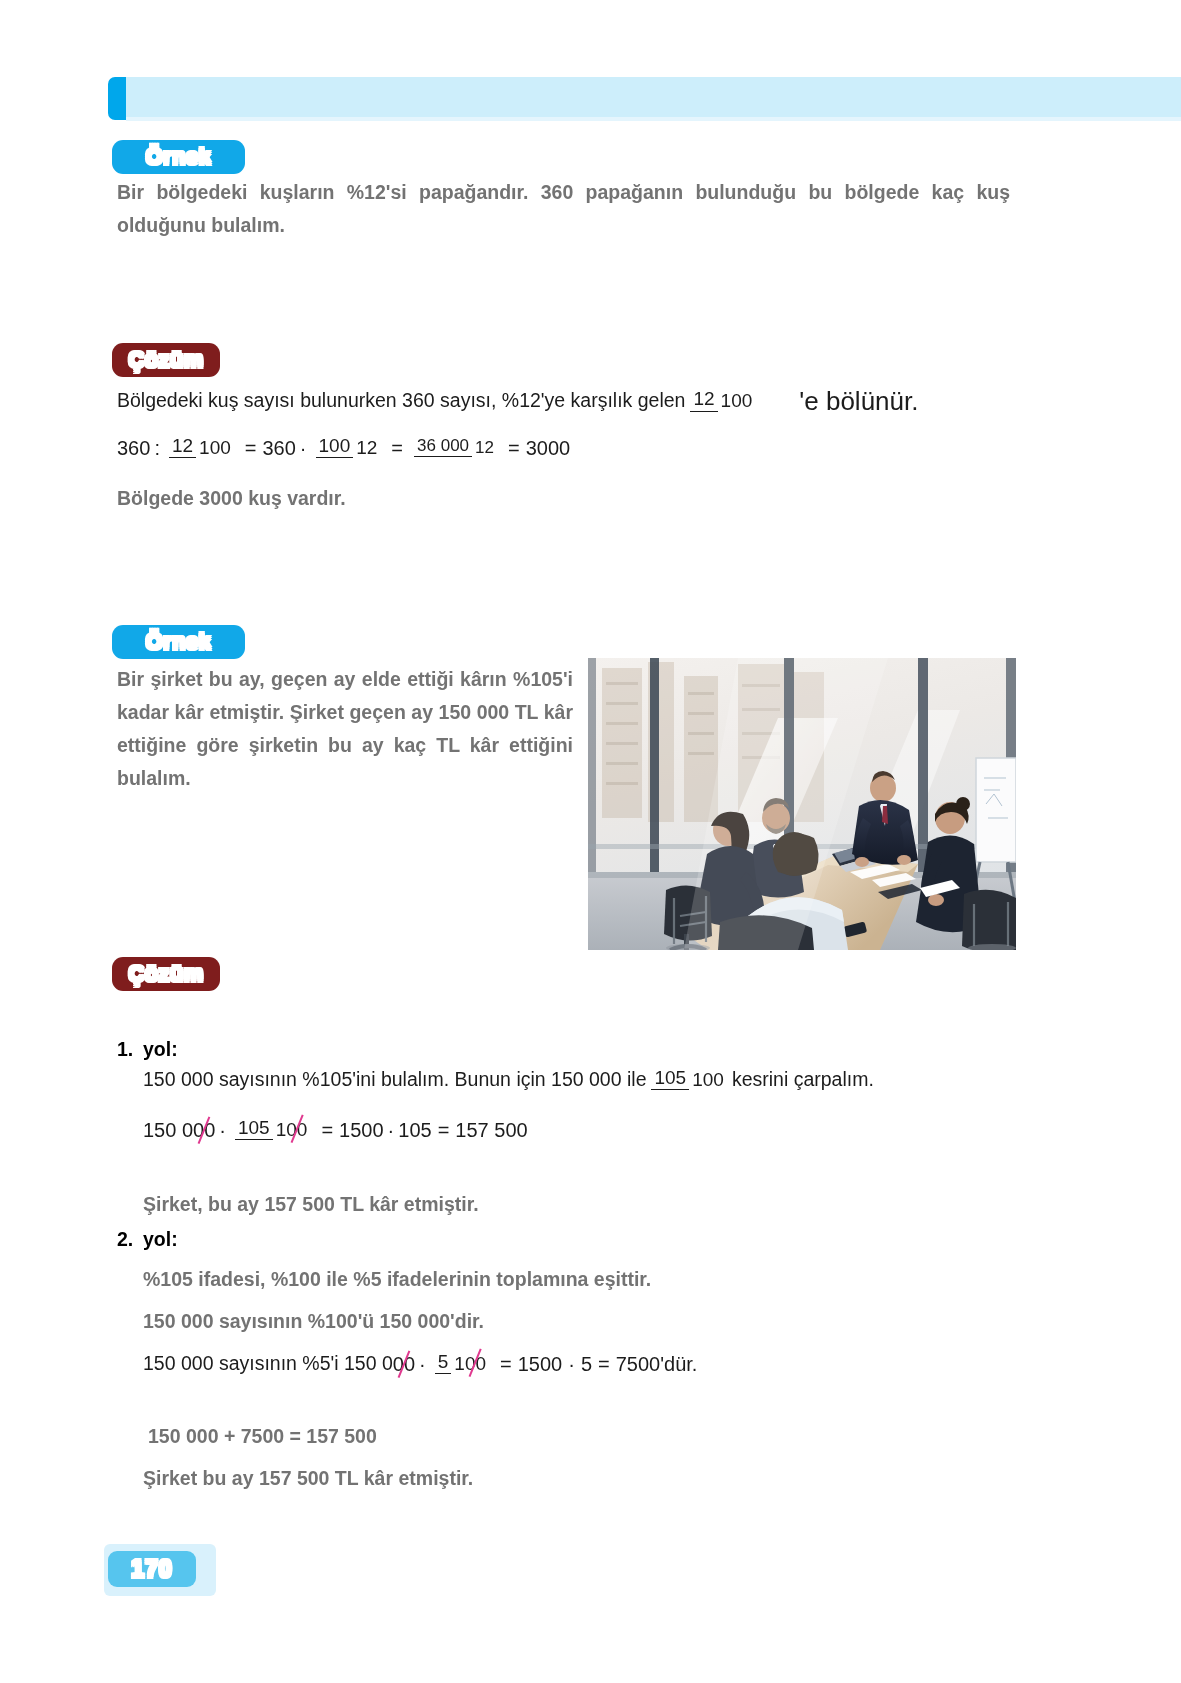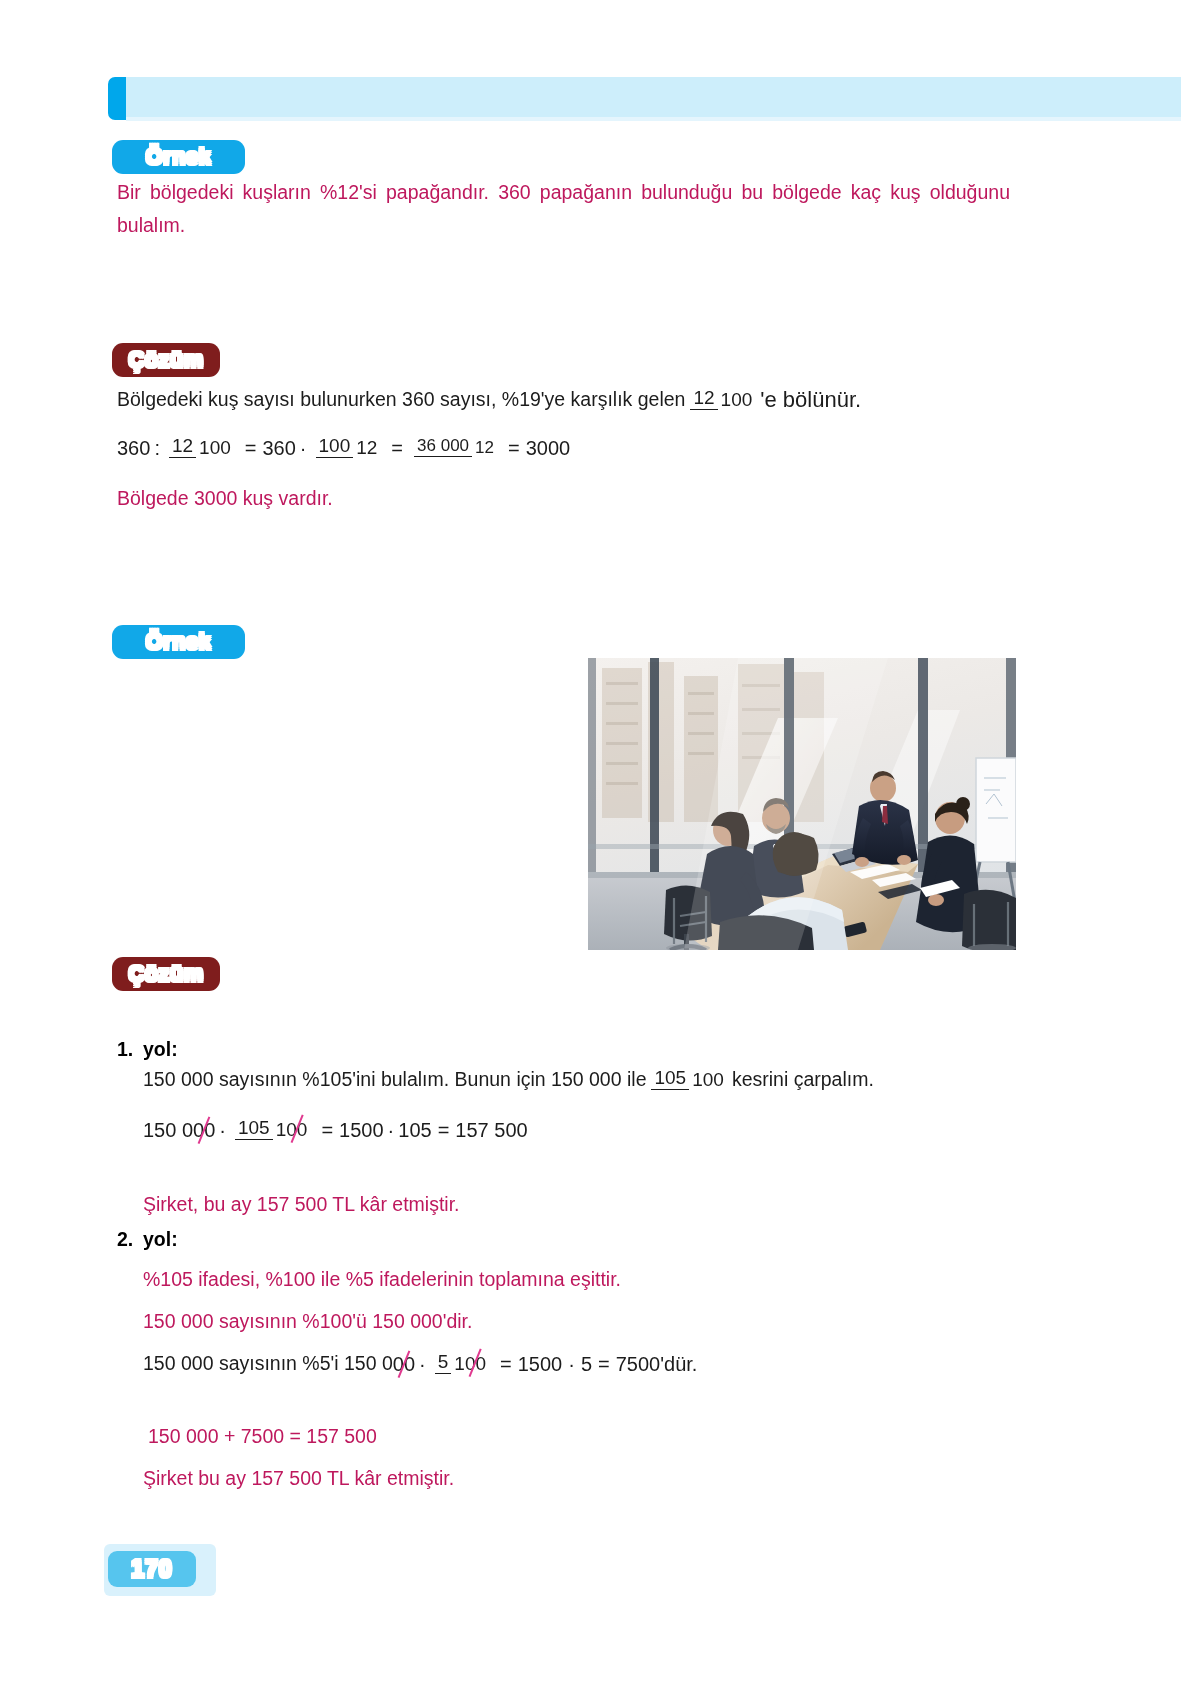--- a/index.html
+++ b/index.html
@@ -97,21 +97,22 @@
   .badge .label {
     position: relative;
     z-index: 2;
   }
 
   
   .para {
     position: absolute;
     font-size: 19.5px;
     line-height: 33px;
-    color: #be185d;
+    color: #737373;
+    font-weight: bold;
   }
   .para.justify {
     text-align: justify;
     text-align-last: left;
   }
 
   .mathline {
     position: absolute;
     font-size: 20px;
     color: #1c1c1c;
@@ -241,26 +242,26 @@
     <span class="label">Örnek</span>
   </div>
 
   <div class="para justify" style="left:117px; top:176px; width:893px;">Bir bölgedeki kuşların %12'si papağandır. 360 papağanın bulunduğu bu bölgede kaç kuş olduğunu bulalım.</div>
 
   <div class="badge badge-cozum" style="left:112px; top:343px;">
     <span class="label">Çözüm</span>
   </div>
 
   <div class="mathline" style="left:117px; top:388px;">
-    <span style="font-size:19.5px;">Bölgedeki kuş sayısı bulunurken 360 sayısı, %19'ye karşılık gelen</span>
+    <span style="font-size:19.5px;">Bölgedeki kuş sayısı bulunurken 360 sayısı, %12'ye karşılık gelen</span>
     <span class="frac" style="font-size:19px;">
       <span class="num">12</span>
       <span class="den">100</span>
     </span>
-    <span style="font-size:22px;">'e bölünür.</span>
+    <span style="font-size:26px;margin-left:39px;">'e bölünür.</span>
   </div>
 
   <div class="mathline" style="left:117px; top:436px;">
     <span>360</span>
     <span class="op tight">:</span>
     <span class="frac" style="font-size:19px;">
       <span class="num">12</span>
       <span class="den">100</span>
     </span>
     <span class="op">=</span>
@@ -278,20 +279,21 @@
     <span class="op">=</span>
     <span>3000</span>
   </div>
 
   <div class="para" style="left:117px; top:482px; width:600px;">Bölgede 3000 kuş vardır.</div>
 
   <div class="badge badge-ornek" style="left:112px; top:625px;">
     <span class="label">Örnek</span>
   </div>
 
+  <div class="para justify" style="left:117px; top:663px; width:456px;">Bir şirket bu ay, geçen ay elde ettiği kârın %105'i kadar kâr etmiştir. Şirket geçen ay 150 000 TL kâr ettiğine göre şirketin bu ay kaç TL kâr ettiğini bulalım.</div>
 
   <div class="photo">
     <svg viewBox="0 0 428 292" preserveAspectRatio="xMidYMid slice">
       <defs>
         <linearGradient id="skyG" x1="0" y1="0" x2="0.35" y2="1">
           <stop offset="0%" stop-color="#f4f1ee"></stop>
           <stop offset="45%" stop-color="#ece9e6"></stop>
           <stop offset="100%" stop-color="#dfe3e7"></stop>
         </linearGradient>
         <linearGradient id="glareG" x1="0" y1="0" x2="1" y2="1">

